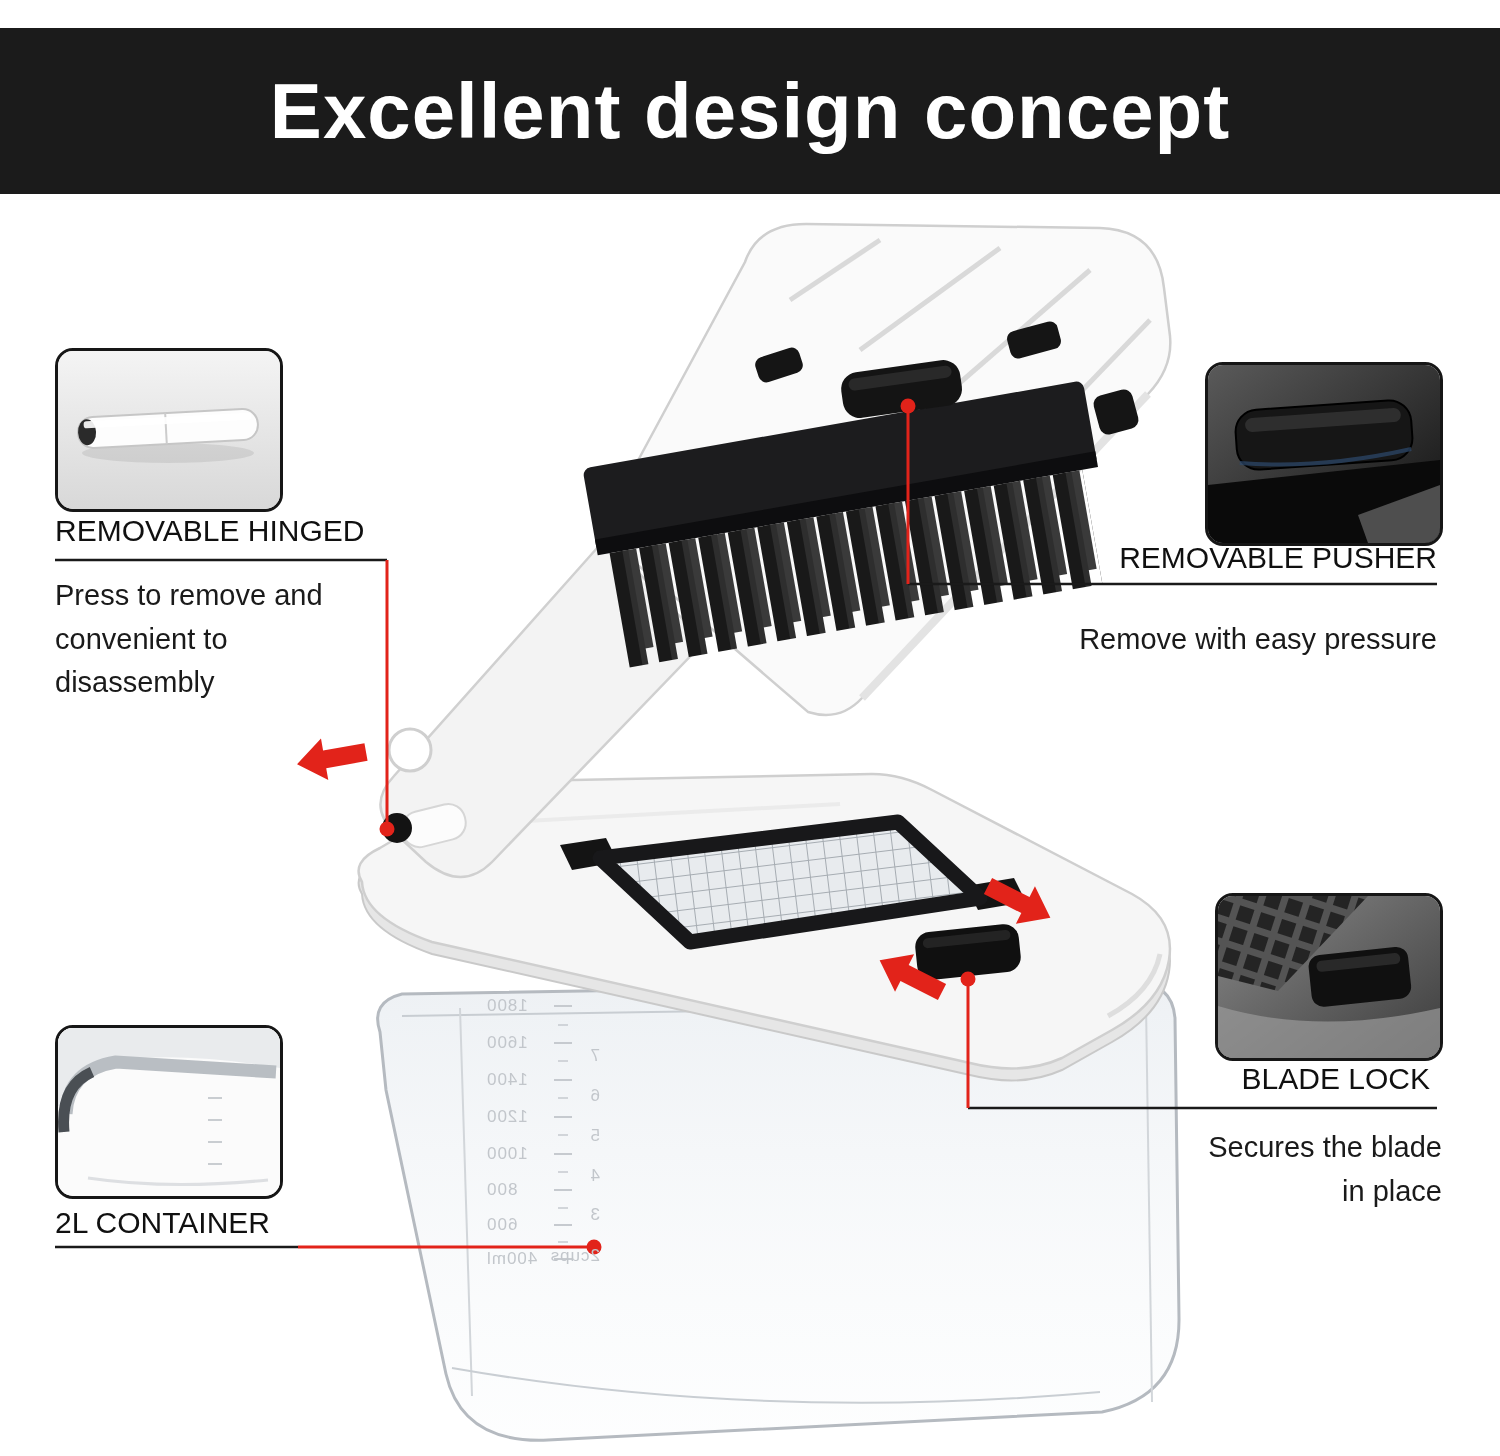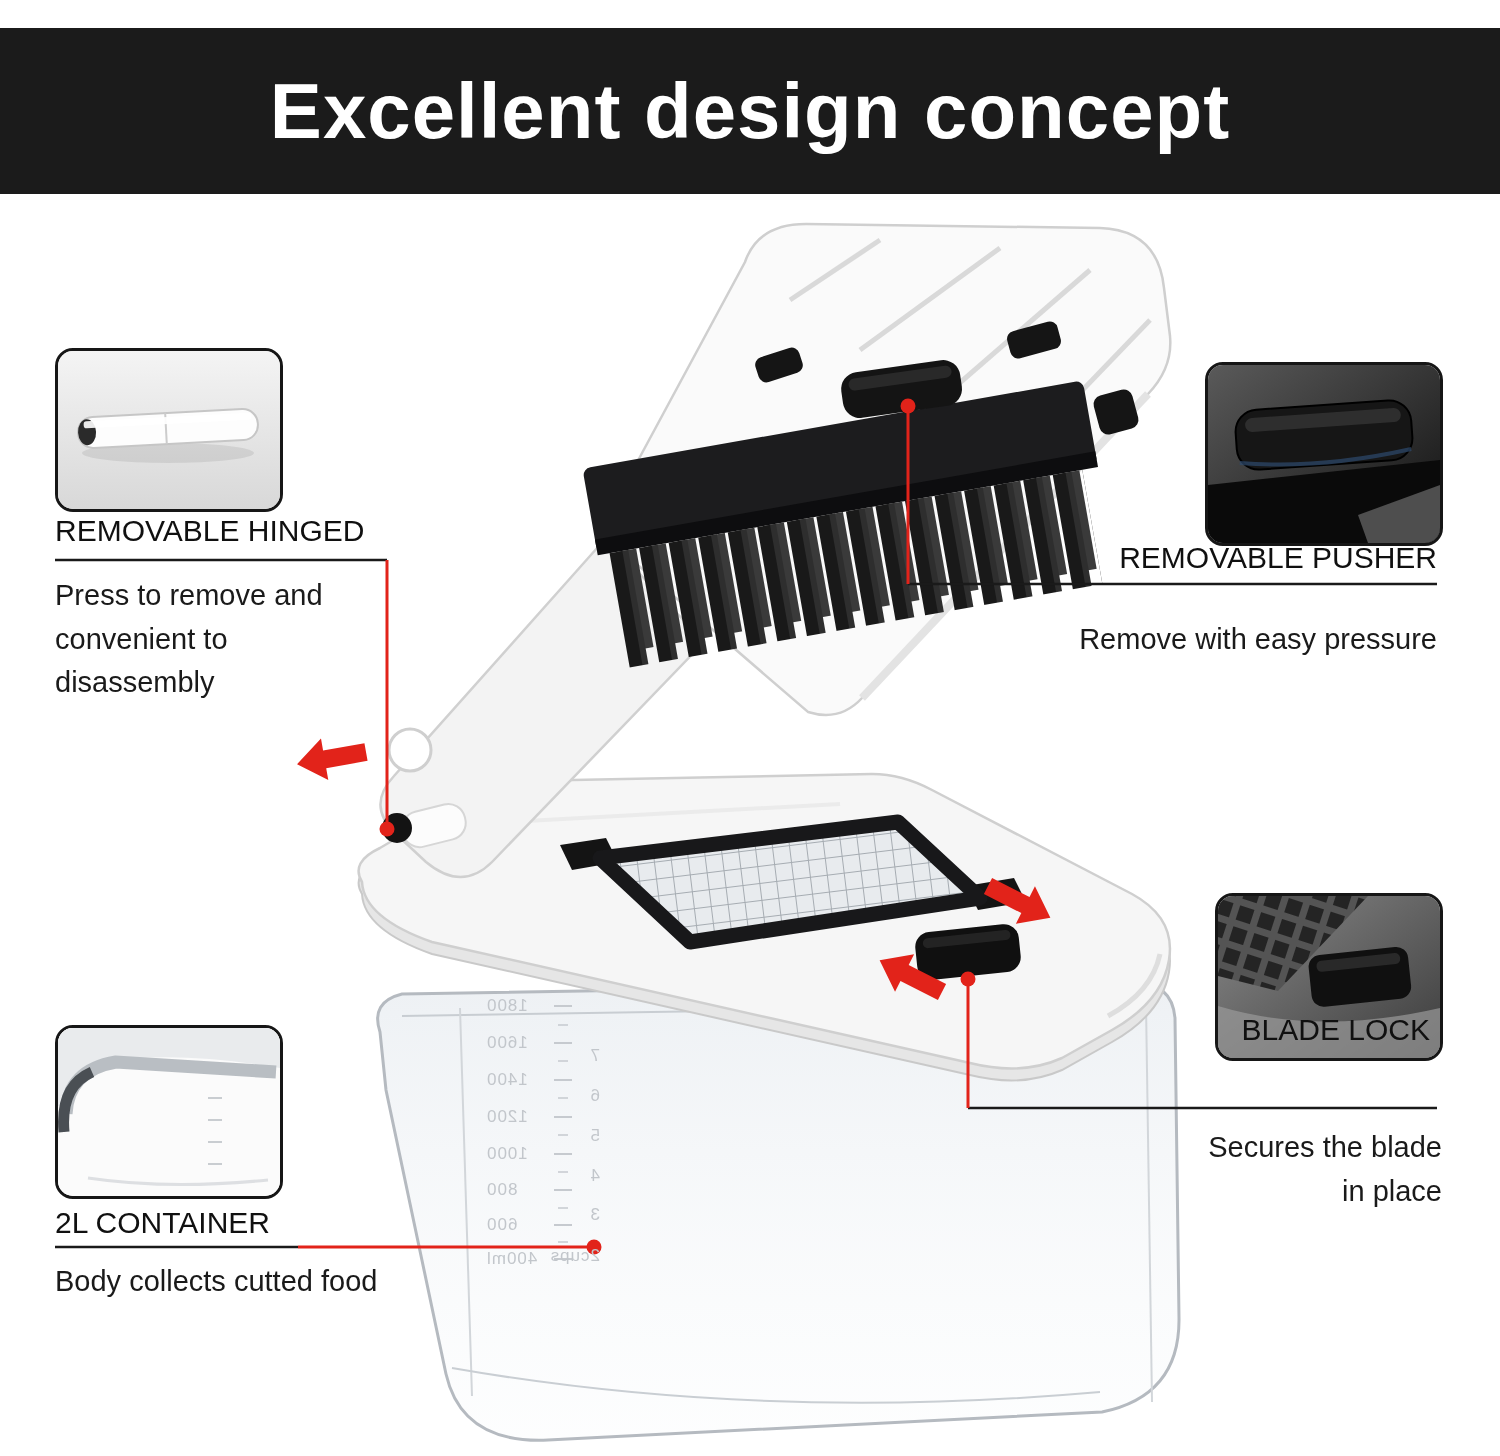--- a/index.html
+++ b/index.html
@@ -238,25 +238,24 @@
       <path d="M 30 150 Q 110 162 210 152" stroke="#dddfe2" stroke-width="3" fill="none"></path>
     </svg>
   </div>
 
   <div class="label" style="left:55px;top:514px;">REMOVABLE HINGED</div>
   <div class="desc" style="left:55px;top:574px;width:278px;">Press to remove and convenient to disassembly</div>
 
   <div class="label ra" style="right:63px;top:541px;">REMOVABLE PUSHER</div>
   <div class="desc ra" style="right:63px;top:598px;white-space:nowrap;margin-top:20px;">Remove with easy pressure</div>
 
-  <div class="label ra" style="right:70px;top:1013px;">BLADE LOCK</div>
+  <div class="label ra" style="right:70px;top:1062px;">BLADE LOCK</div>
   <div class="desc ca" style="left:1192px;top:1126px;width:250px;">Secures the blade in place</div>
 
   <div class="label" style="left:55px;top:1206px;">2L CONTAINER</div>
-  <div class="desc" style="left:55px;top:1260px;white-space:nowrap;">Body collects cutted food</div>
 
   <span class="scale-txt ml" style="left:486px;top:996px;">1800</span>
   <span class="scale-txt ml" style="left:486px;top:1033px;">1600</span>
   <span class="scale-txt ml" style="left:486px;top:1070px;">1400</span>
   <span class="scale-txt ml" style="left:486px;top:1107px;">1200</span>
   <span class="scale-txt ml" style="left:486px;top:1144px;">1000</span>
   <span class="scale-txt ml" style="left:486px;top:1180px;">800</span>
   <span class="scale-txt ml" style="left:486px;top:1215px;">600</span>
   <span class="scale-txt ml" style="left:486px;top:1249px;">400ml</span>
 

